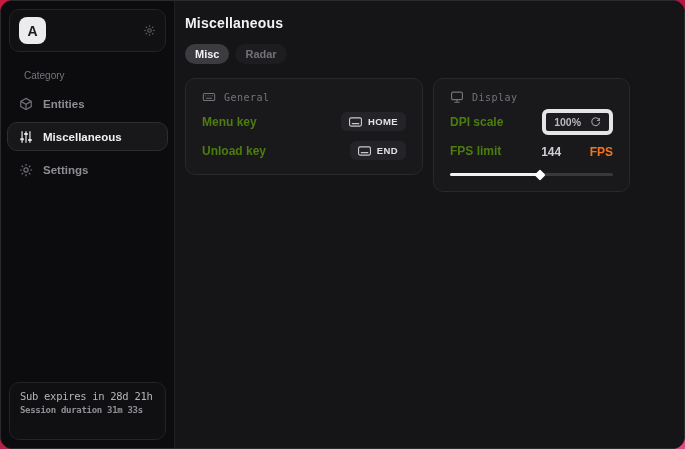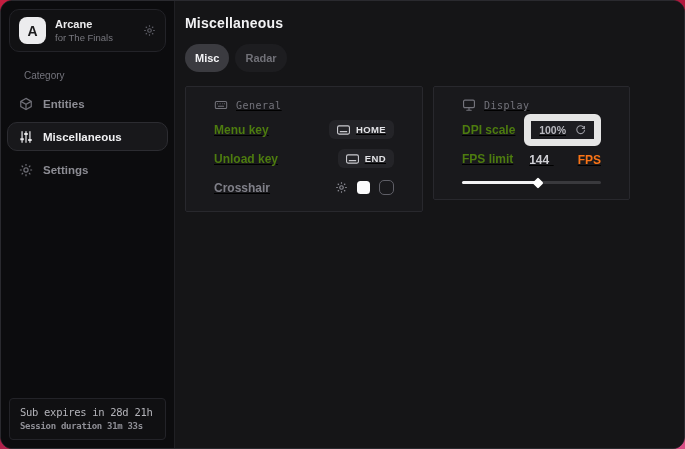--- a/index.html
+++ b/index.html
@@ -40,39 +40,39 @@
   .nav-item {
     height:29px; display:flex; align-items:center; gap:10px;
     padding:0 11px; border-radius:10px; border:1px solid transparent;
     color:#8d8d94; font-size:11.5px; font-weight:600; cursor:pointer;
   }
   .nav-item .nicon { display:flex; color:#6e6e76; }
   .nav-item.active { background:#18181b; border-color:#2c2c31; color:#f0f0f2; }
   .nav-item.active .nicon { color:#e8e8ea; }
   .sidebar-spacer { flex:1; }
   .sub-box {
-    margin:8px; padding:7px 10px 8px;
-    border:1px solid #232328; border-radius:4px; background:#101012;
+    margin:8px; padding:7px 10px 24px;
+    border:1px solid #232328; border-radius:10px; background:#101012;
   }
   .sub-line1 { font-family:"DejaVu Sans Mono", monospace; font-size:10.5px; color:#b4b4ba; letter-spacing:-0.3px; }
   .sub-line2 { font-family:"DejaVu Sans Mono", monospace; font-size:9px; font-weight:700; color:#8f8f96; margin-top:3px; letter-spacing:-0.3px; }
   
   .main { flex:1; background:#151517; padding:14px 14px 0 10px; }
   .page-title { font-size:14px; font-weight:700; color:#f2f2f4; letter-spacing:0.2px; }
   .tabs { display:flex; gap:6px; margin-top:13px; }
   .tab {
-    height:28px; padding:0 10px; border-radius:999px;
+    height:20px; padding:0 10px; border-radius:999px;
     display:flex; align-items:center; font-size:11px; font-weight:600;
     background:#1d1d20; color:#717178; cursor:pointer;
   }
   .tab.active { background:#3b3b40; color:#f4f4f6; }
   .cards { display:flex; gap:10px; margin-top:14px; align-items:flex-start; }
   .card {
-    background:#19191c; border:1px solid #28282d; border-radius:2px;
-    padding:9px 28px 12px; width:238px;text-decoration:underline;
+    background:#19191c; border:1px solid #28282d; border-radius:10px;
+    padding:9px 16px 12px; width:238px;
   }
   .card.display-card { width:197px; }
   .card-header {
     display:flex; align-items:center; gap:8px; color:#73737b;
     font-family:"DejaVu Sans Mono", monospace; font-size:10px; letter-spacing:0.5px;
     margin:2px 0 4px;
   }
   .row { display:flex; align-items:center; justify-content:space-between; height:23px; margin-top:6px; }
   .row-label { font-size:12px; font-weight:600; color:#4d7c0f; }
   .row-label.dim { color:#808089; }
@@ -81,21 +81,21 @@
     background:#242428; border-radius:6px; padding:4px 8px;
     font-size:9.5px; font-weight:700; color:#e3e3e6; letter-spacing:0.4px; cursor:pointer;
   }
   .key-badge .kicon { display:flex; color:#c9c9ce; }
   .cross-controls { display:flex; align-items:center; gap:9px; }
   .gear-small { display:flex; color:#8a8a92; cursor:pointer; }
   .swatch { width:13px; height:13px; border-radius:3.5px; background:#fbfbfc; cursor:pointer; }
   .checkbox { width:15px; height:15px; border:1.5px solid #5f5f67; border-radius:5px; background:transparent; cursor:pointer; }
   .dpi-badge {
     display:flex; align-items:center; gap:9px;
-    background:#1d1d21; border:7px solid #e5e5e5; border-radius:6px;
+    background:#1d1d21; border:4px solid #e5e5e5; border-radius:6px;
     padding:3px 8px; cursor:pointer;
   }
   .dpi-value { font-size:10.5px; font-weight:600; color:#b9b9bf; }
   .dpi-badge .ricon { display:flex; color:#9a9aa1; }
   .fps-value { font-size:12px; font-weight:700; color:#cfcfd4; }
   .fps-unit { font-size:12px; font-weight:600; color:#f97316;margin-left:24px; }
   .slider { position:relative; height:10px; margin-top:7px; cursor:pointer; }
   .slider-track { position:absolute; top:4px; left:0; right:0; height:3px; border-radius:2px; background:#39393d; }
   .slider-fill { position:absolute; top:4px; left:0; height:3px; border-radius:2px; background:#f2f2f4; }
   .slider-thumb {
@@ -106,24 +106,20 @@
 </style>
 </head>
 <body>
 
 <div class="window">
 
   <div class="sidebar">
 
     <div class="brand-card">
       <div class="logo">A</div>
-      <div class="brand-text">
-        <div class="brand-title">Arcane</div>
-        <div class="brand-sub">for The Finals</div>
-      </div>
       <span class="brand-gear">
         <svg width="13" height="13" viewBox="0 0 16 16" fill="none" stroke="currentColor" stroke-width="1.4">
           <circle cx="8" cy="8" r="2.2"></circle>
           <path d="M8 1.5v2M8 12.5v2M1.5 8h2M12.5 8h2M3.4 3.4l1.4 1.4M11.2 11.2l1.4 1.4M12.6 3.4l-1.4 1.4M4.8 11.2l-1.4 1.4"></path>
         </svg>
       </span>
     </div>
 
     <div class="category-label">Category</div>
 
@@ -205,33 +201,20 @@
             <span class="kicon">
               <svg width="13" height="10" viewBox="0 0 14 10" fill="none" stroke="currentColor" stroke-width="1.2">
                 <rect x="0.6" y="0.6" width="12.8" height="8.8" rx="1.6"></rect>
                 <path d="M3.5 6.8h7" stroke-linecap="round"></path>
               </svg>
             </span>
             <span>END</span>
           </span>
         </div>
 
-        <div class="row">
-          <span class="row-label dim">Crosshair</span>
-          <span class="cross-controls">
-            <span class="gear-small">
-              <svg width="13" height="13" viewBox="0 0 16 16" fill="none" stroke="currentColor" stroke-width="1.4">
-                <circle cx="8" cy="8" r="2.2"></circle>
-                <path d="M8 1.5v2M8 12.5v2M1.5 8h2M12.5 8h2M3.4 3.4l1.4 1.4M11.2 11.2l1.4 1.4M12.6 3.4l-1.4 1.4M4.8 11.2l-1.4 1.4"></path>
-              </svg>
-            </span>
-            <span class="swatch"></span>
-            <span class="checkbox"></span>
-          </span>
-        </div>
       </div>
 
       <div class="card display-card">
         <div class="card-header">
           <span>
             <svg width="14" height="14" viewBox="0 0 16 16" fill="none" stroke="currentColor" stroke-width="1.3">
               <rect x="1.8" y="2.5" width="12.4" height="8.5" rx="1.5"></rect>
               <path d="M5.5 14h5M8 11v3" stroke-linecap="round"></path>
             </svg>
           </span>

